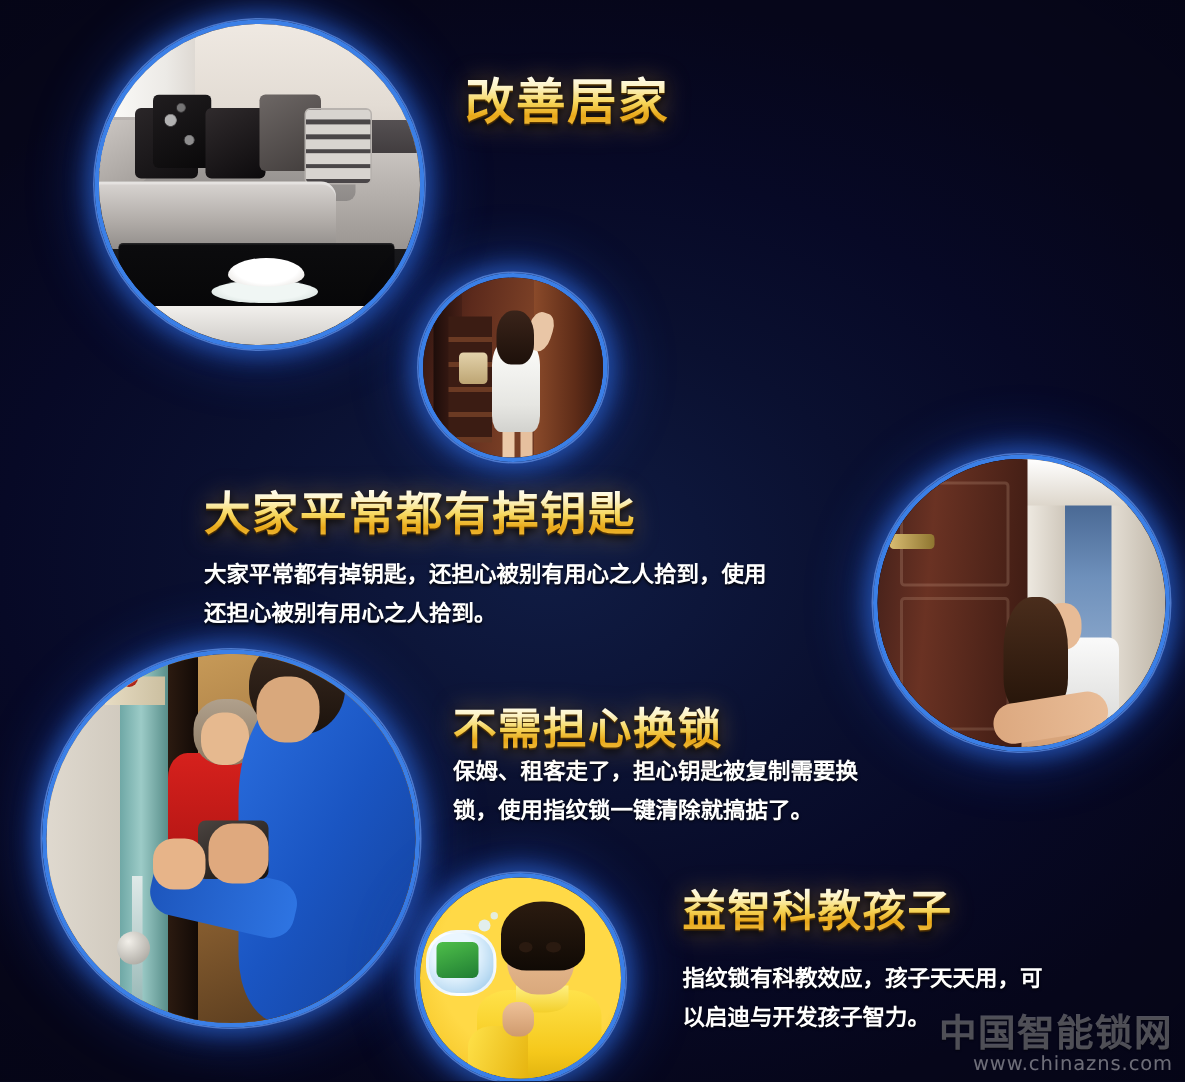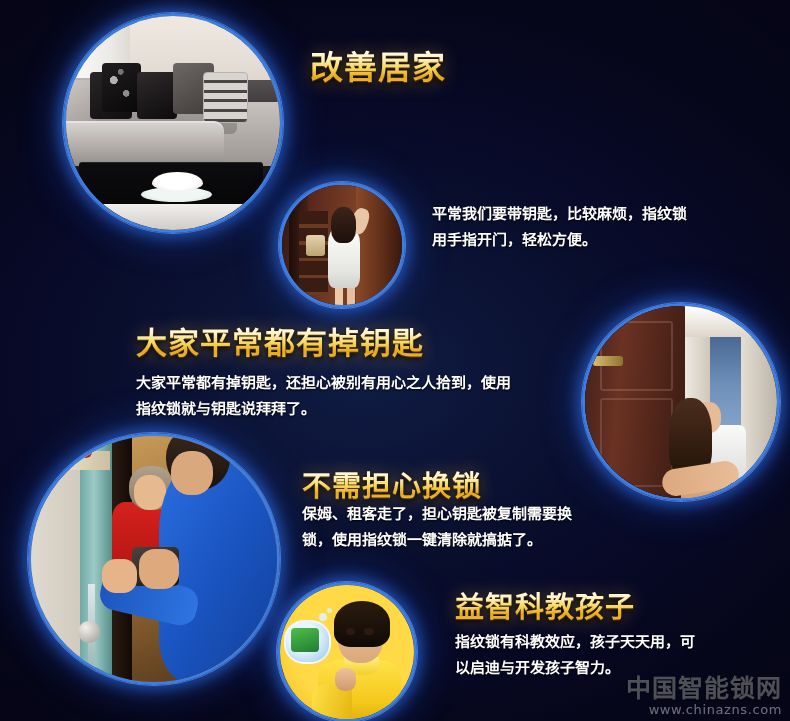--- a/index.html
+++ b/index.html
@@ -263,21 +263,21 @@
   #block-nolost    { left: 136px; top: 326px; }
   #block-nolost    .headline { font-size: 31px; }
   #block-nolost    .body-text{ font-size: 15px; margin-top: 10px; }
 
   #block-nochange  { left: 302px; top: 470px; }
   #block-nochange  .headline { font-size: 29px; }
   #block-nochange  .body-text{ font-size: 15px; }
 
   #block-edu       { left: 455px; top: 591px; }
   #block-edu       .headline { font-size: 29px; }
-  #block-edu       .body-text{ font-size: 15px; margin-top: 7px; }
+  #block-edu       .body-text{ font-size: 15px; margin-top: 17px; }
 
   
   #watermark {
     position:absolute; right: 8px; bottom: 4px;
     text-align: right; z-index: 5; line-height:1.05;
     pointer-events:none;
   }
   #watermark .wm-cn {
     font-size: 25px; font-weight: 700; letter-spacing: 1px;
     color: rgba(255,255,255,.30);
@@ -392,31 +392,27 @@
       <div class="by-dot1"></div>
         <div class="by-dot2"></div>
     </div>
   </div>
 
   <div class="block" id="block-home">
     <div class="headline">改善居家</div>
   </div>
 
   <div class="block" id="block-nokey">
-    <div class="body-text">
-      <div>平常我们要带钥匙，比较麻烦，指纹锁</div>
-      <div>用手指开门，轻松方便。</div>
-    </div>
   </div>
 
   <div class="block" id="block-nolost">
     <div class="headline">大家平常都有掉钥匙</div>
     <div class="body-text">
       <div>大家平常都有掉钥匙，还担心被别有用心之人拾到，使用</div>
-      <div>指纹锁就与钥匙说拜拜了。</div>
+      <div>还担心被别有用心之人拾到。</div>
     </div>
   </div>
 
   <div class="block" id="block-nochange">
     <div class="headline">不需担心换锁</div>
     <div class="body-text">
       <div>保姆、租客走了，担心钥匙被复制需要换</div>
       <div>锁，使用指纹锁一键清除就搞掂了。</div>
     </div>
   </div>

